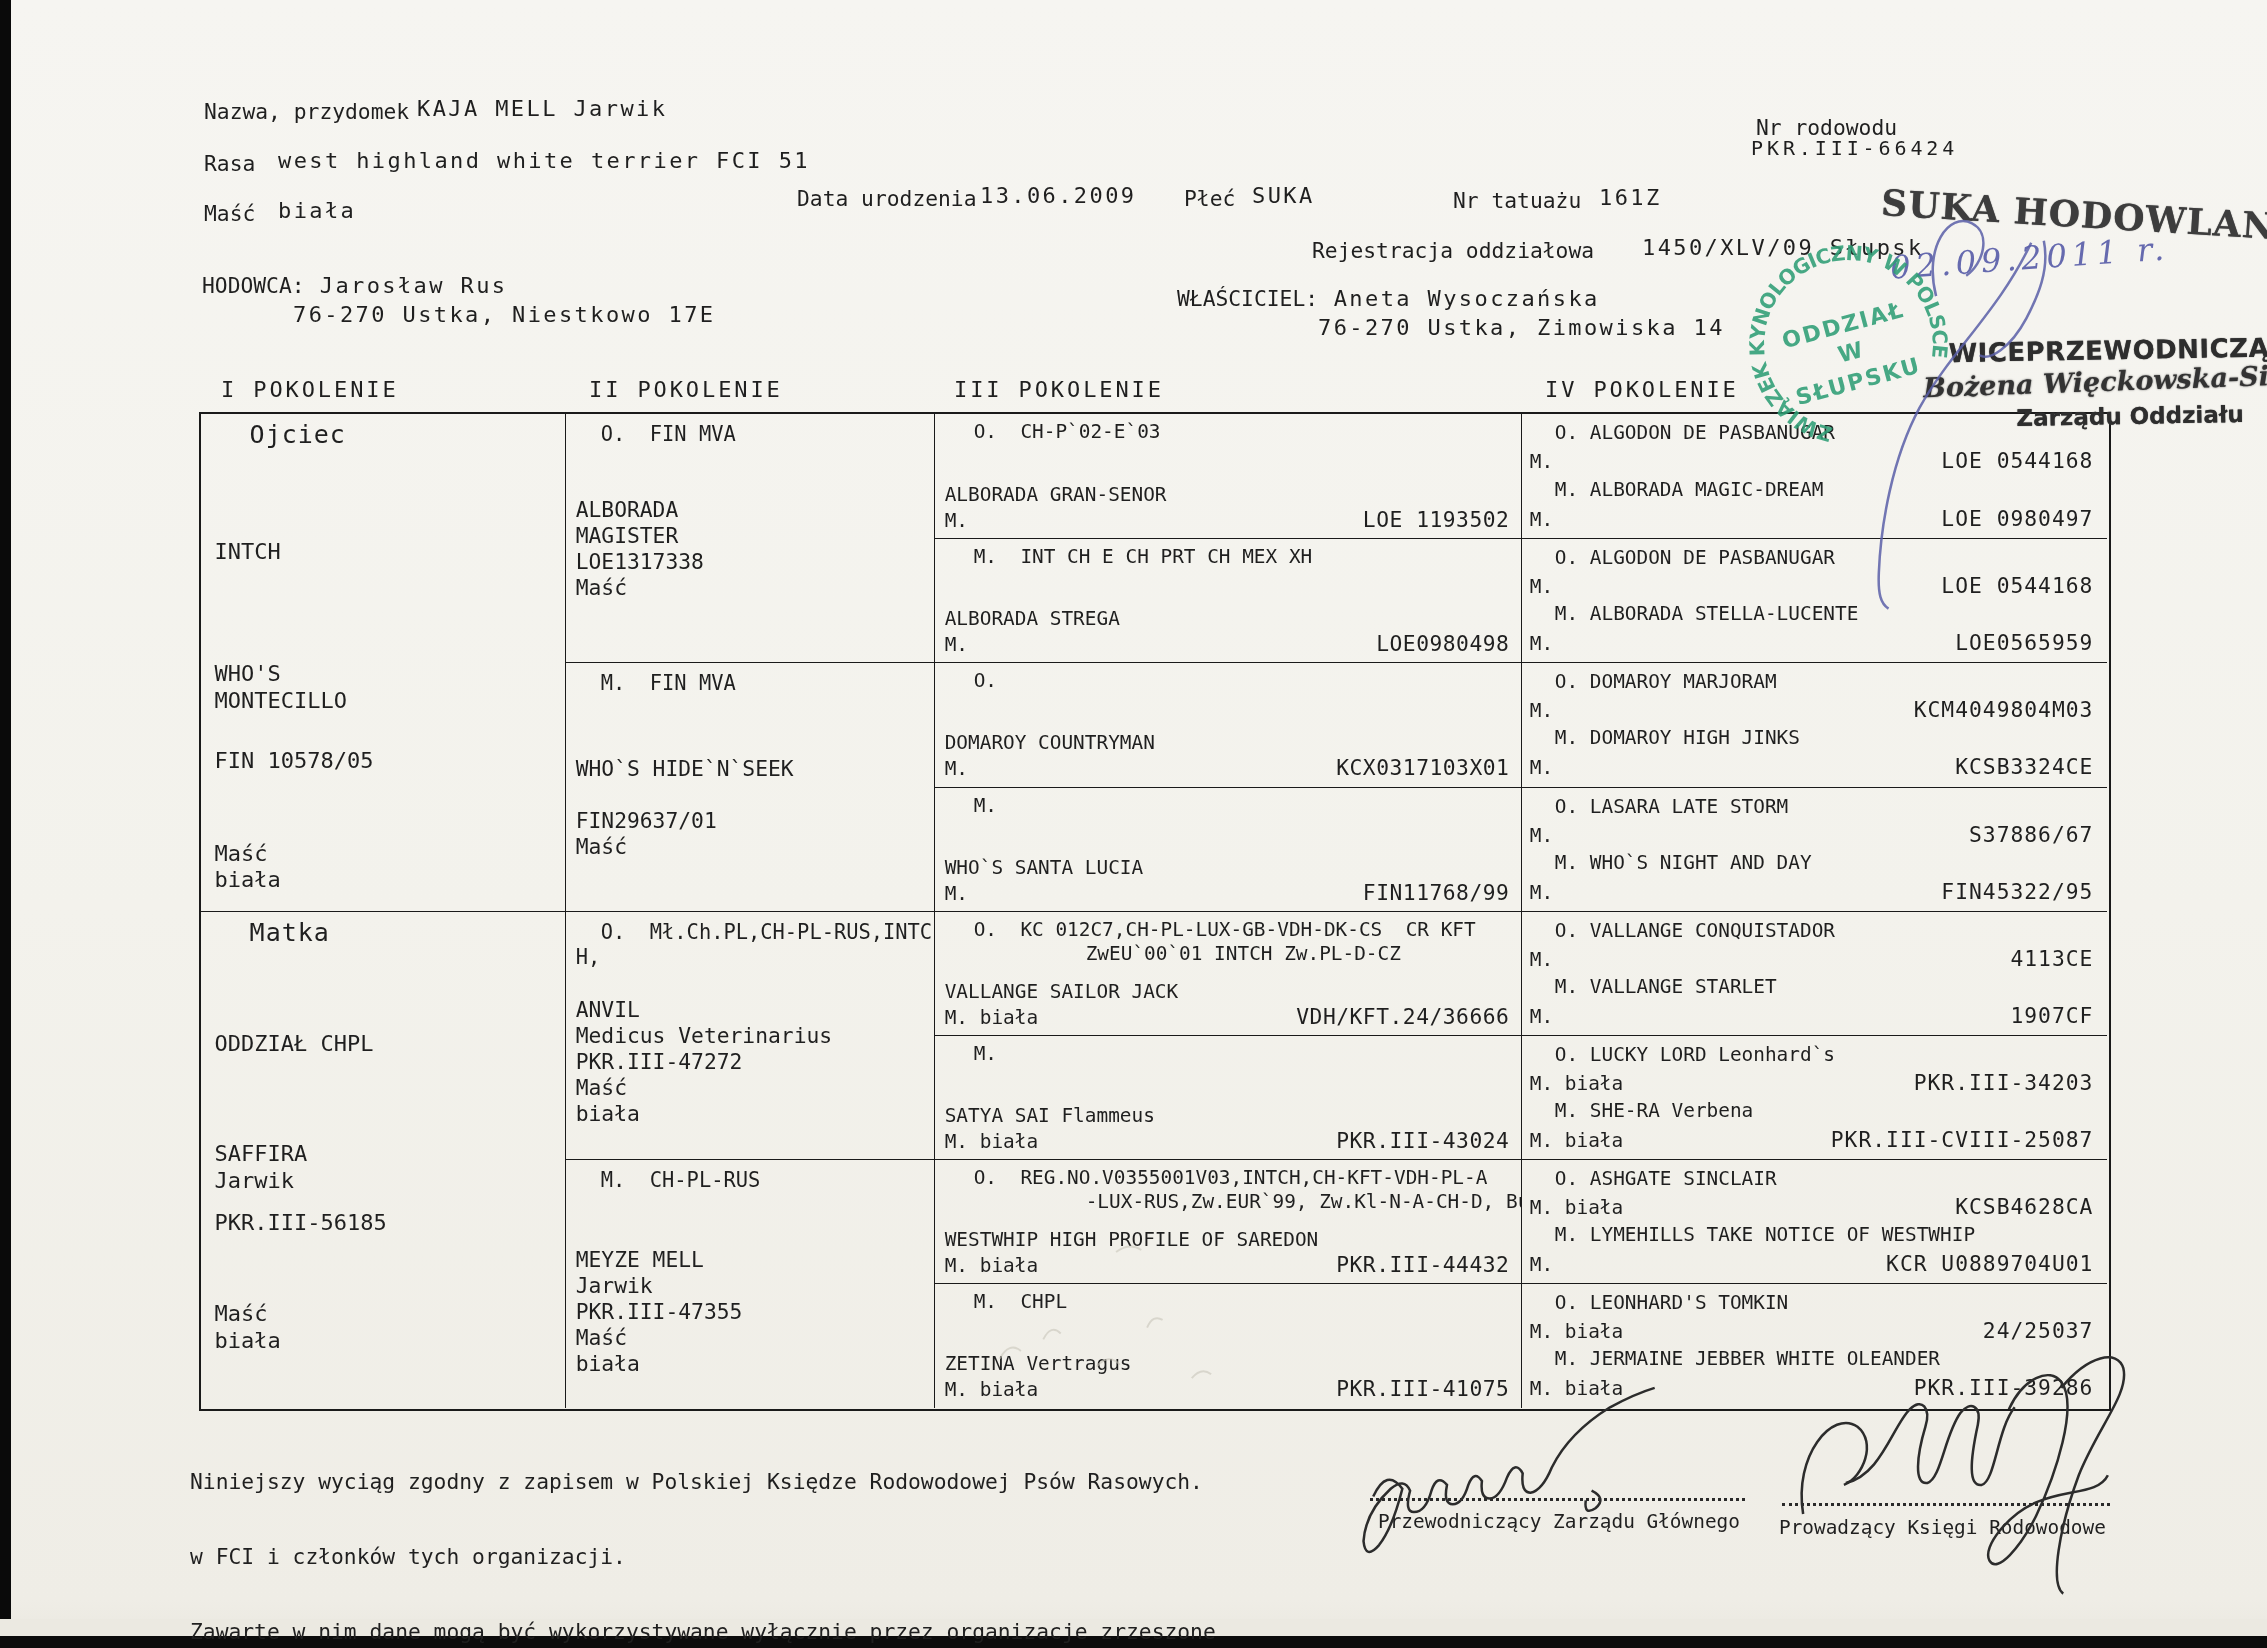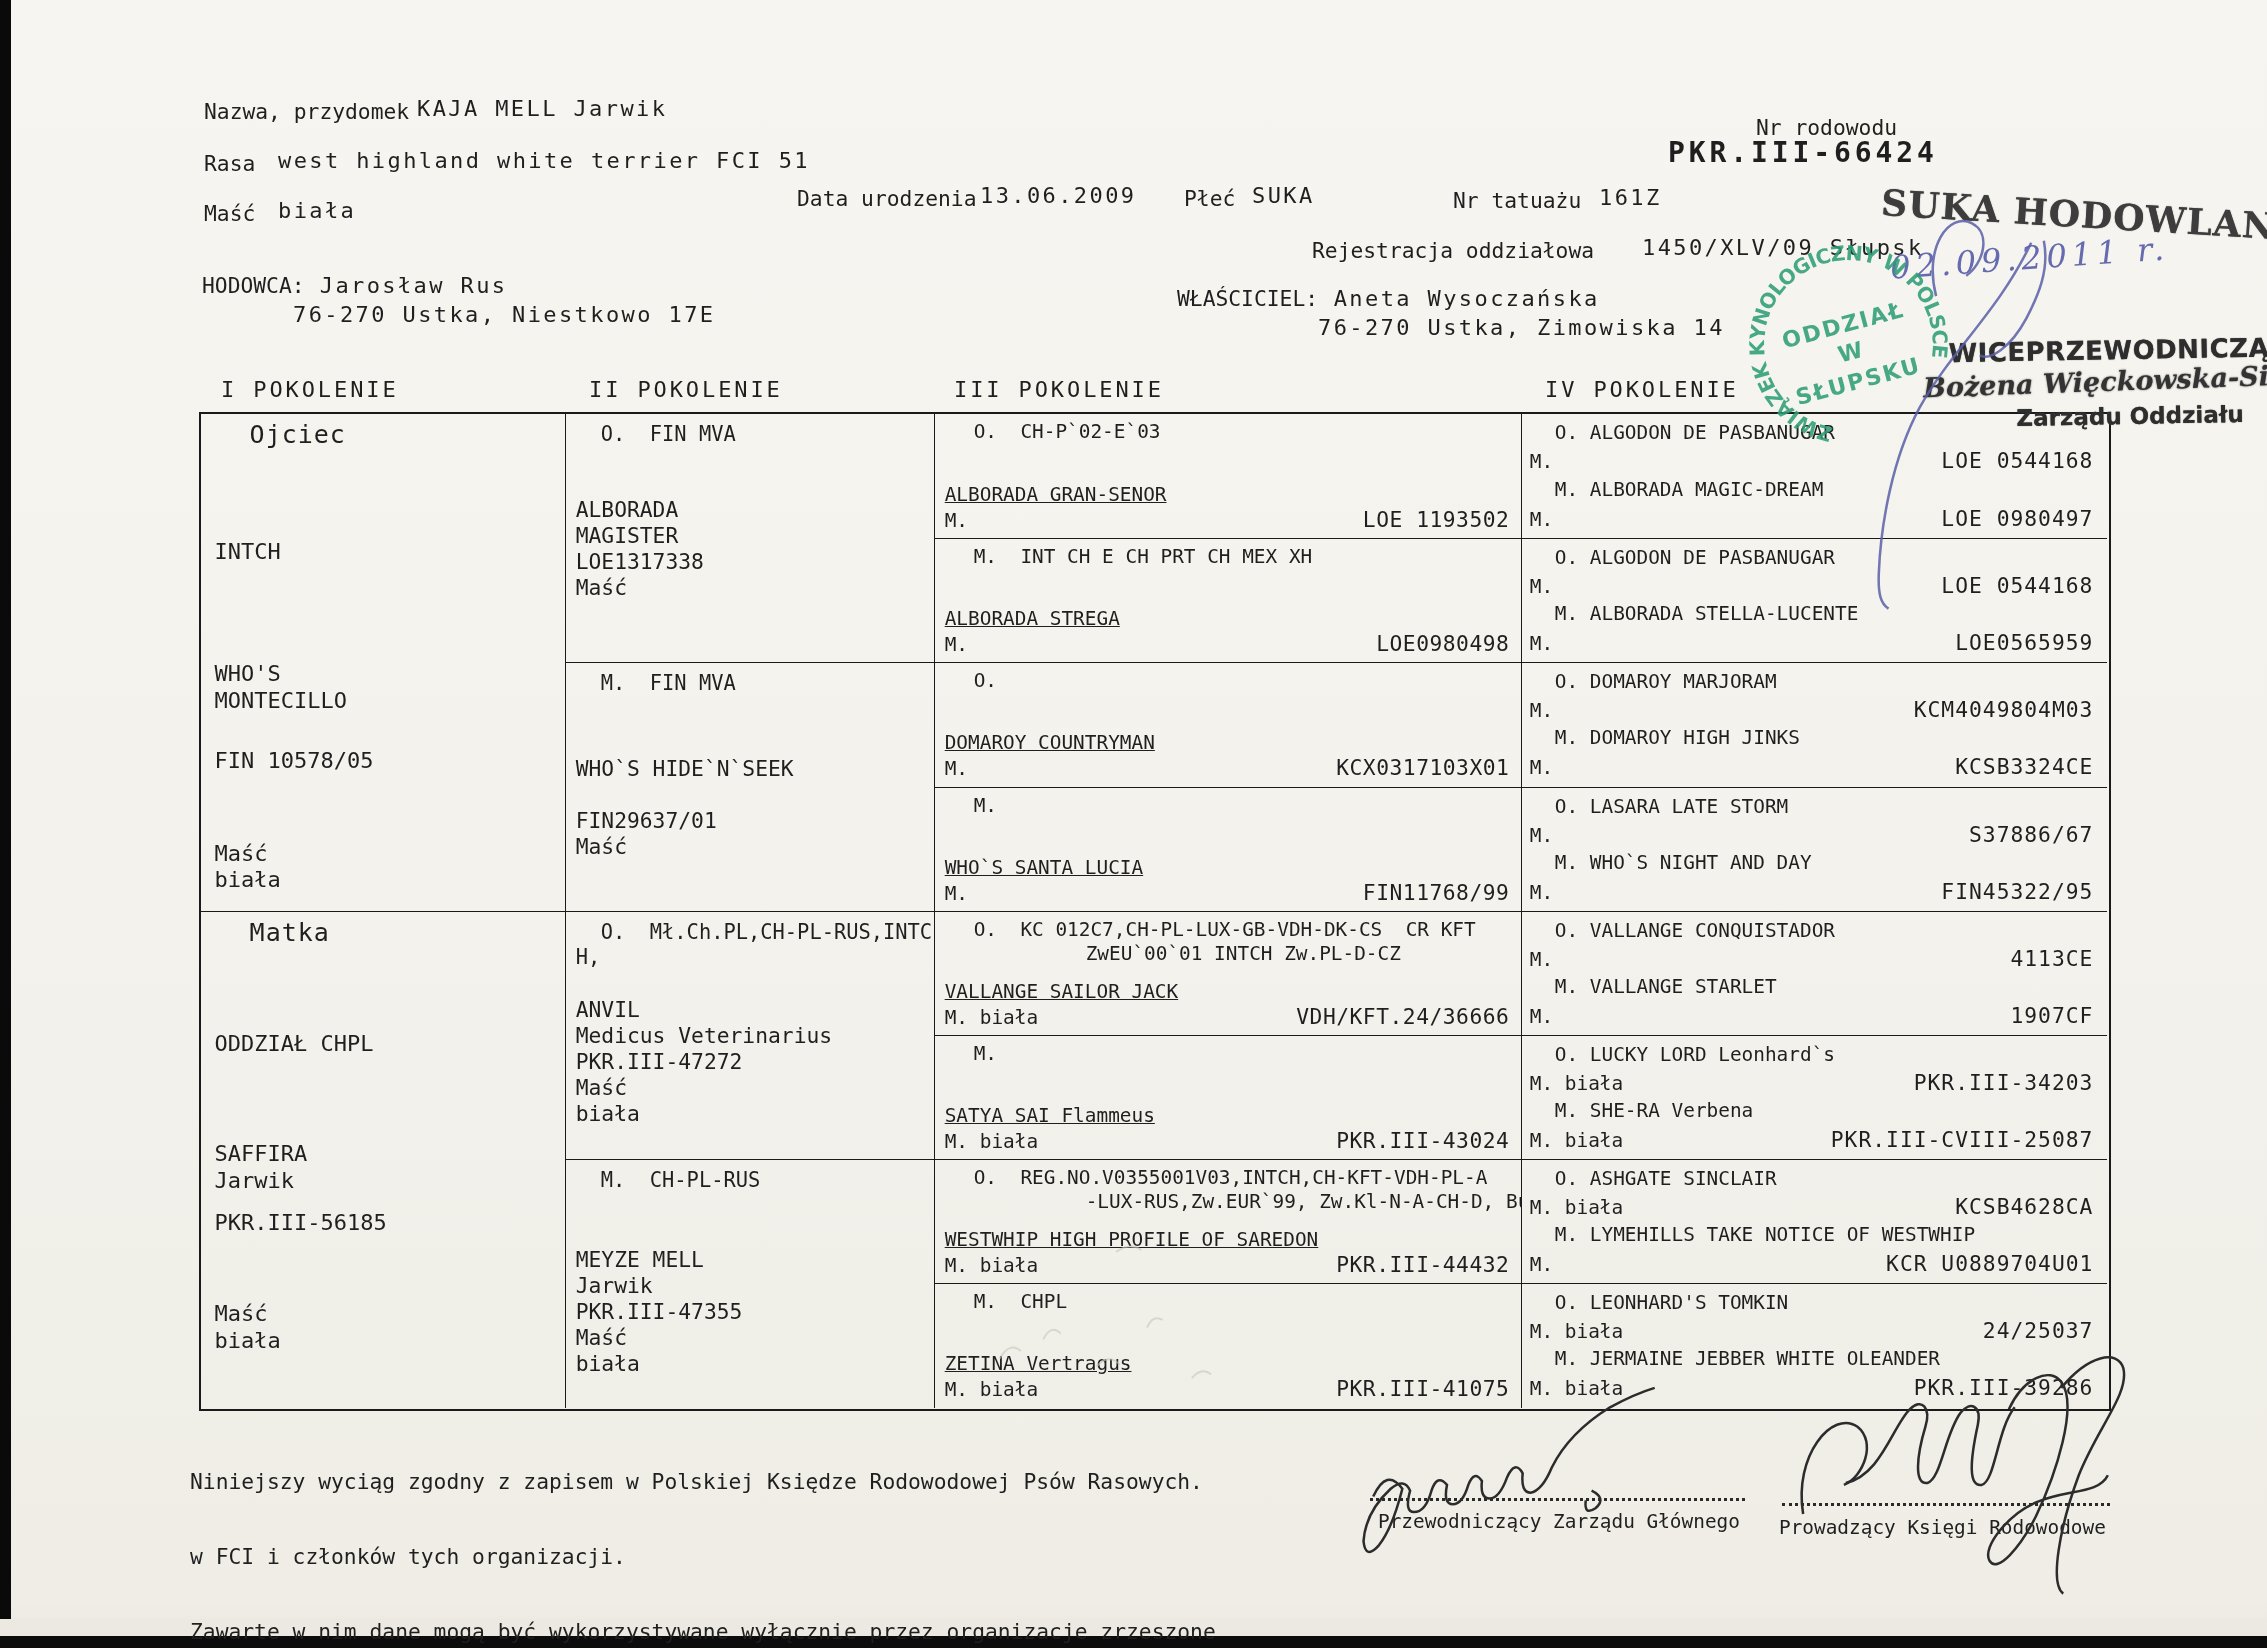--- a/index.html
+++ b/index.html
@@ -30,21 +30,21 @@
   .g1-role { font-size:25px; padding-left:35px; letter-spacing:1px; }
   
   .g2 { height:248px; padding:7.8px 7.8px 5.8px 9.7px; font-size:21.3px; line-height:1.22; }
   .g2-header { font-size:20.4px; padding-left:25px; white-space:pre; }
   .g2-header2 { font-size:20.4px; white-space:pre; }
   
   .g3 { height:124px; padding:5.8px 11.6px 4.9px 9.7px; font-size:19.4px; line-height:1.24;
         display:flex; flex-direction:column; }
   .g3-header { padding-left:29px; white-space:pre; }
   .g3-header2 { padding-left:141px; white-space:pre; }
-  .g3-name { margin-top:auto;text-decoration:underline; }
+  .g3-name { margin-top:auto; }
   .g3-bottom { display:flex; justify-content:space-between; align-items:baseline; }
   .g3-reg { font-size:21.3px; letter-spacing:0.5px; }
   
   .g4 { height:124px; padding:6.8px 13.6px 6.8px 7.8px; font-size:19.4px; line-height:1.2;
         display:flex; flex-direction:column; justify-content:space-between; }
   .g4-name { padding-left:25px; white-space:pre; }
   .g4-reg { display:flex; justify-content:space-between; align-items:baseline; }
   .g4-num { font-size:21.3px; letter-spacing:1px; }
 
   .opt:empty { display:none; }
@@ -93,21 +93,21 @@
 
   <div class="t lbl" style="left:797px;top:186px">Data urodzenia</div>
   <div class="t val" style="left:980px;top:183px">13.06.2009</div>
   <div class="t lbl" style="left:1184px;top:186px">Płeć</div>
   <div class="t val" style="left:1252px;top:183px">SUKA</div>
 
   <div class="t lbl" style="left:1453px;top:188px">Nr tatuażu</div>
   <div class="t val" style="left:1599px;top:185px">161Z</div>
 
   <div class="t lbl" style="left:1756px;top:115px">Nr rodowodu</div>
-  <div class="t" style="left:1668px;top:136px;font-size:28px;letter-spacing:3.9px;font-weight:700">PKR.III-66424</div>
+  <div class="t" style="left:1751px;top:136px;font-size:20px;letter-spacing:3.9px;font-weight:400">PKR.III-66424</div>
 
   <div class="t lbl" style="left:1312px;top:238px">Rejestracja oddziałowa</div>
   <div class="t val" style="left:1642px;top:235px">1450/XLV/09 Słupsk</div>
 
   <div class="t" style="left:202px;top:273px"><span class="lbl">HODOWCA:</span><span class="val" style="letter-spacing:1.9px"> </span><span class="val">Jarosław Rus</span></div>
   <div class="t val" style="left:293px;top:302px">76-270 Ustka, Niestkowo 17E</div>
 
   <div class="t" style="left:1177px;top:286px"><span class="lbl">WŁAŚCICIEL:</span><span class="val"> </span><span class="val">Aneta Wysoczańska</span></div>
   <div class="t val" style="left:1318px;top:315px">76-270 Ustka, Zimowiska 14</div>
 

